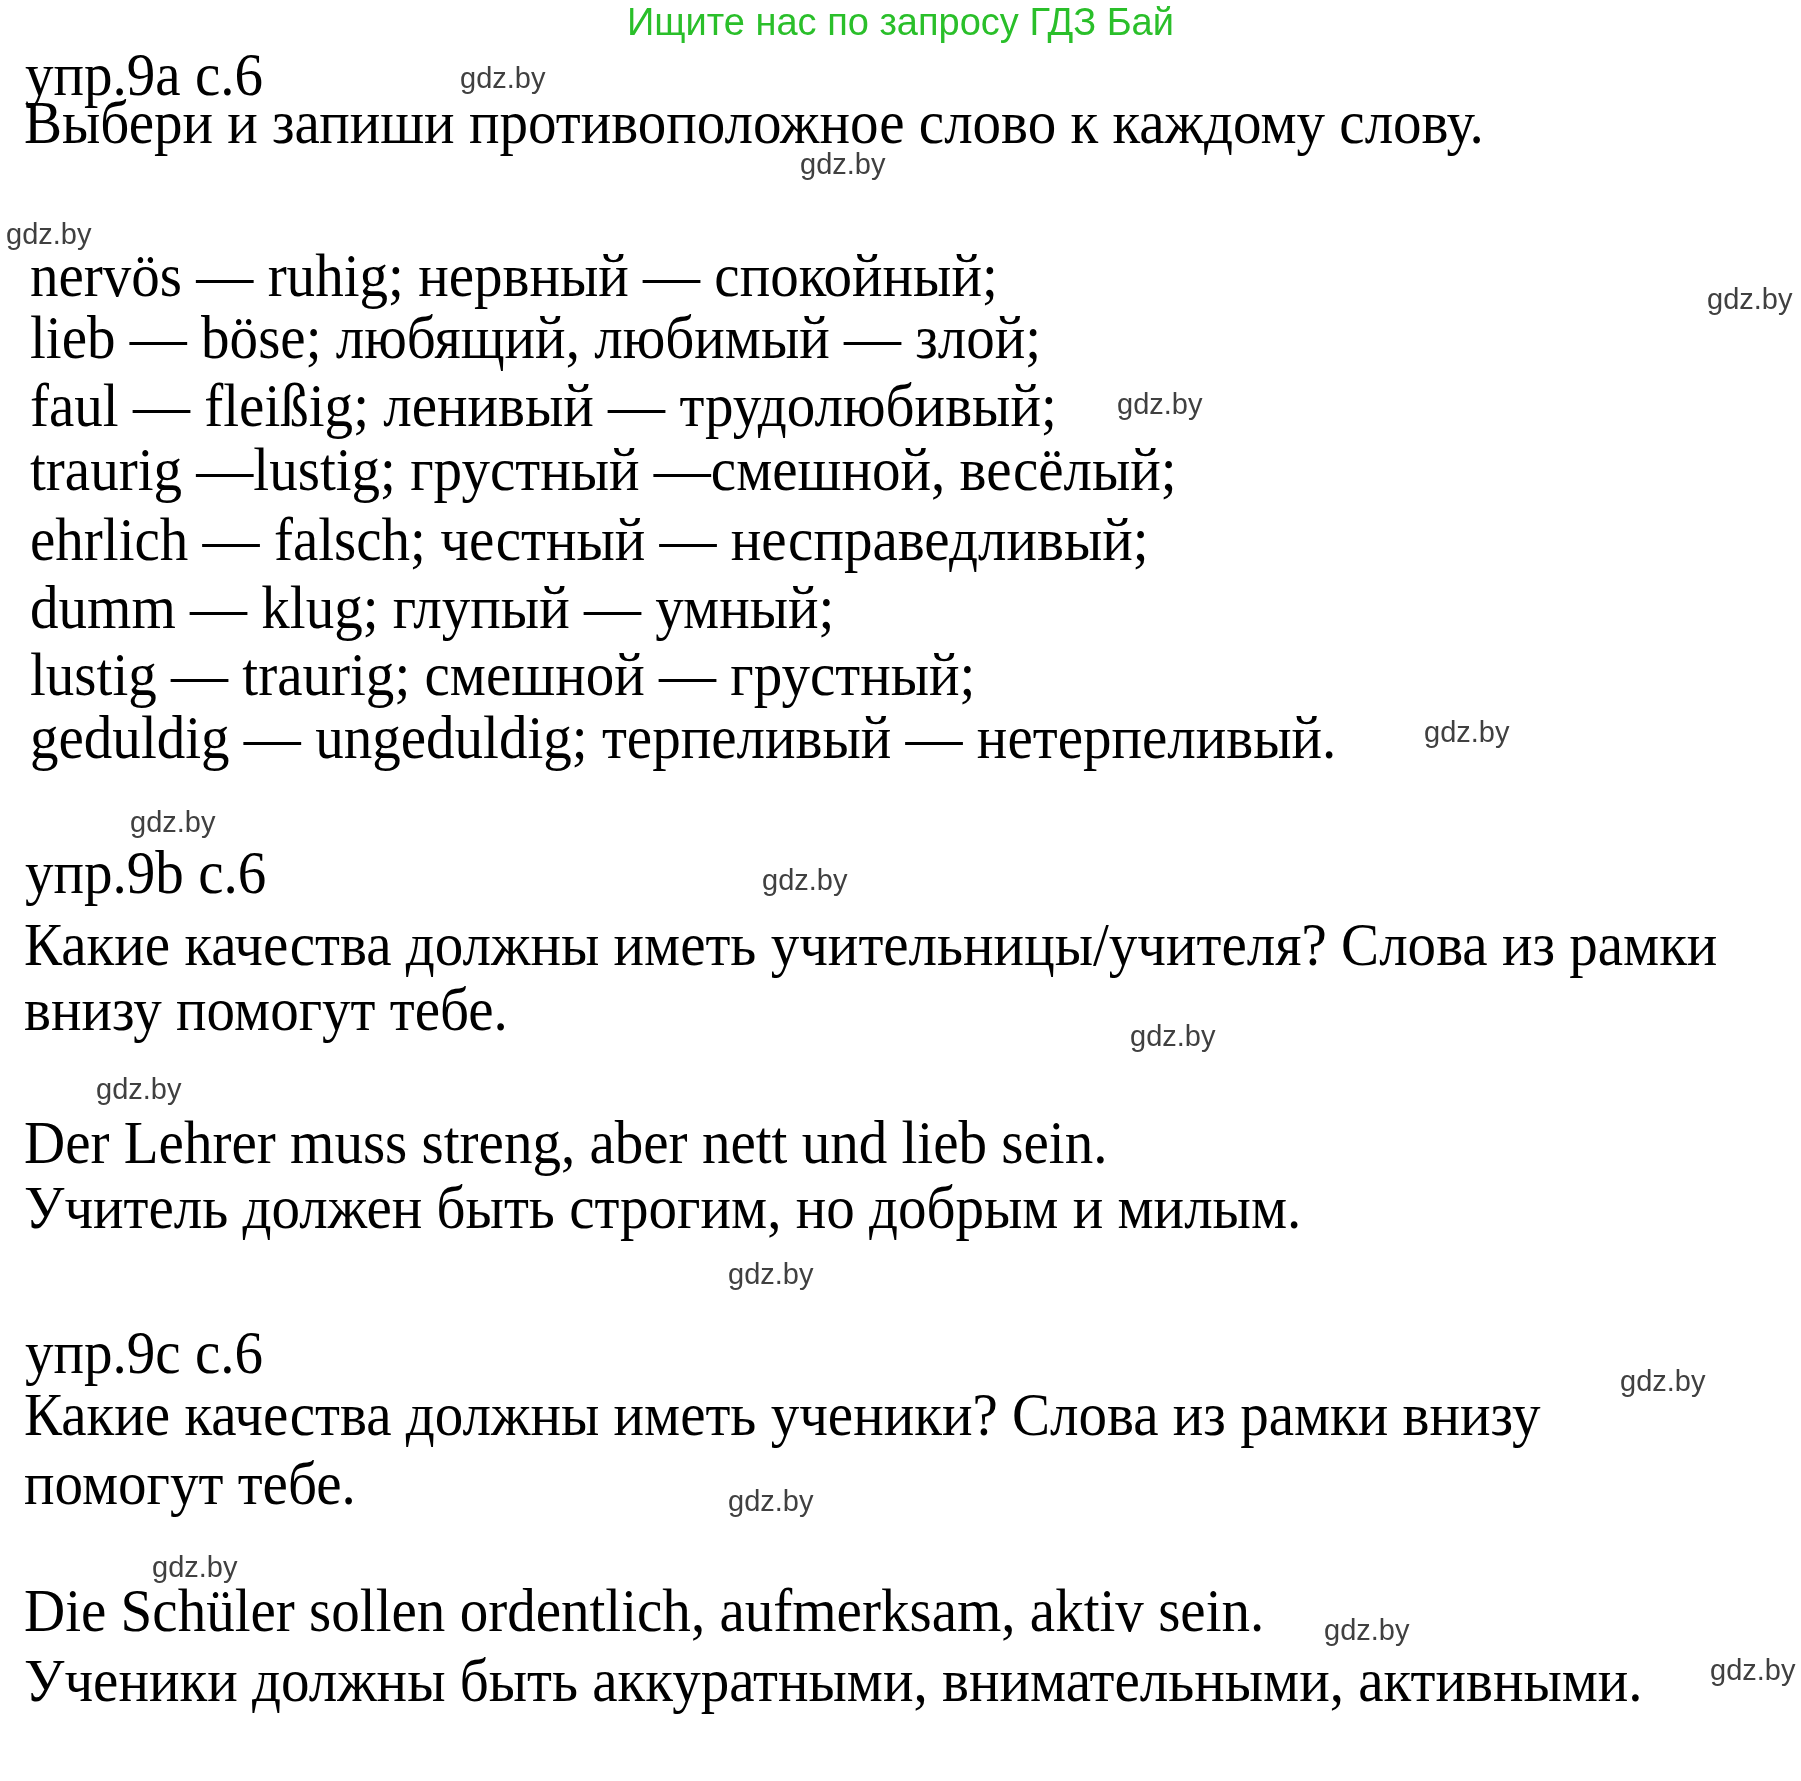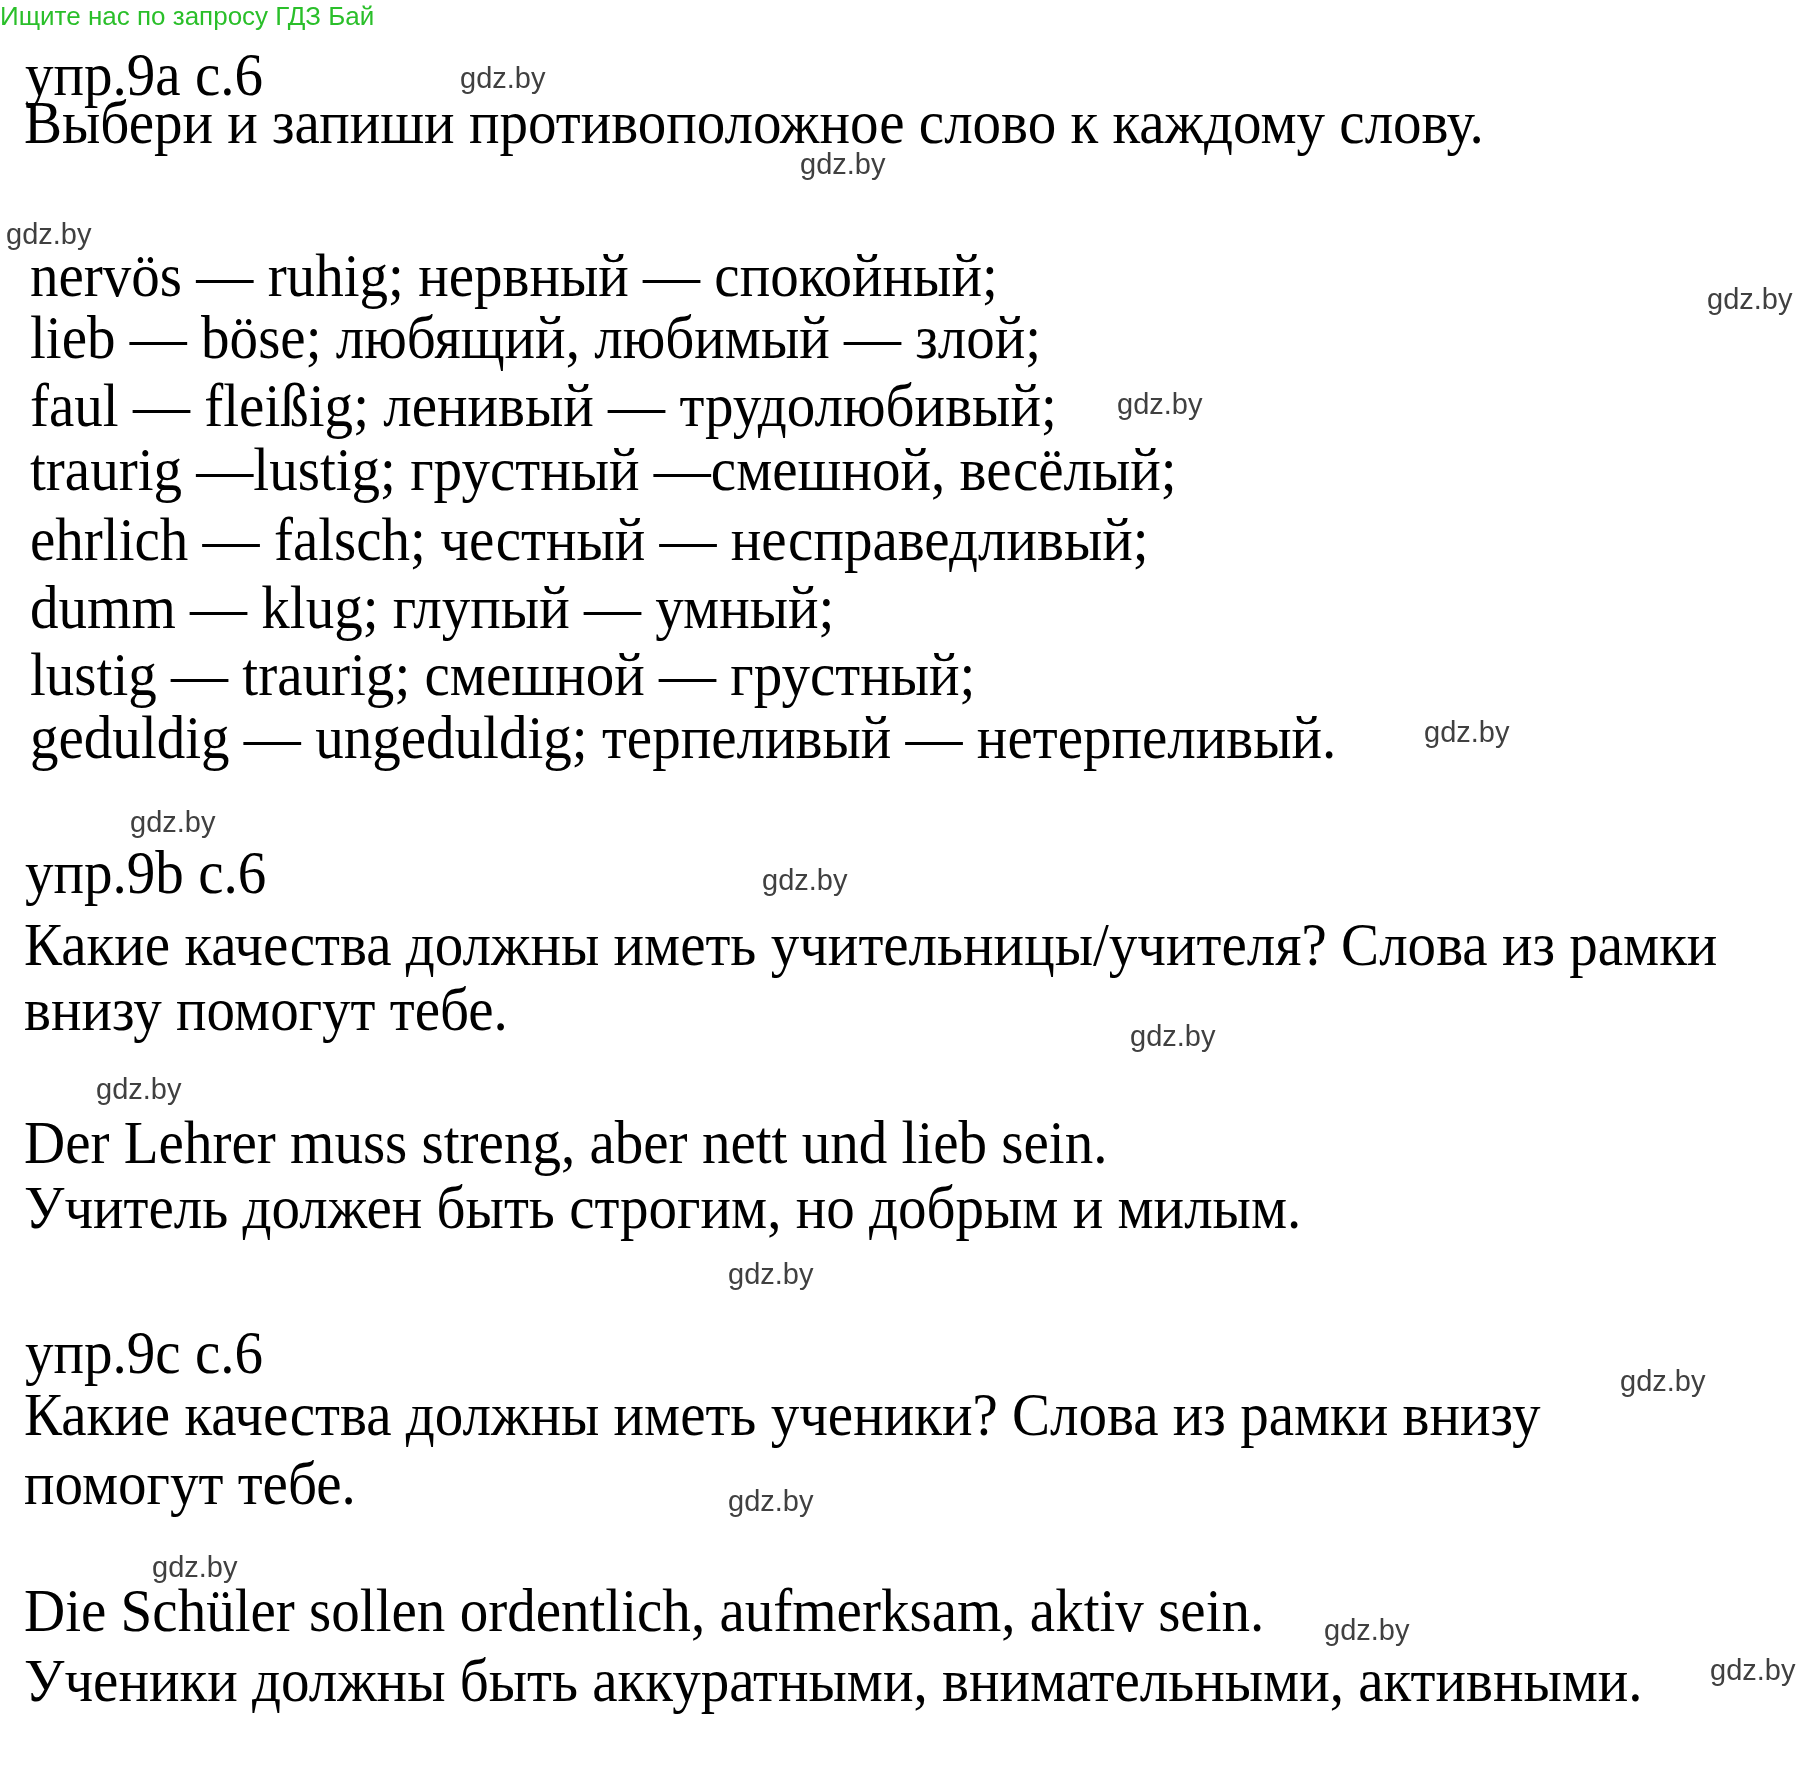--- a/index.html
+++ b/index.html
@@ -2,22 +2,22 @@
 <html><head>
 <meta charset="utf-8">
 <style>
   html,body { margin:0; padding:0; background:#ffffff; }
   .page {
     position:relative; width:1801px; height:1781px;
     background:#ffffff; overflow:hidden; color:#000;
     font-family:"Liberation Serif", serif;
   }
   .banner {
-    position:absolute; top:3px; left:0; width:100%; 
-    font-family:"Liberation Sans", sans-serif; font-size:26px; line-height:1;
+    position:absolute; top:3px; left:0; width:100%; text-align:center;
+    font-family:"Liberation Sans", sans-serif; font-size:38px; line-height:1;
     color:#2abf2a; white-space:nowrap;
   }
   .line {
     position:absolute; white-space:nowrap;
     font-size:62px; line-height:1;
     transform:scaleX(0.92); transform-origin:left center;
   }
   .wm {
     position:absolute; white-space:nowrap;
     font-family:"Liberation Sans", sans-serif; font-size:29px; line-height:1;

